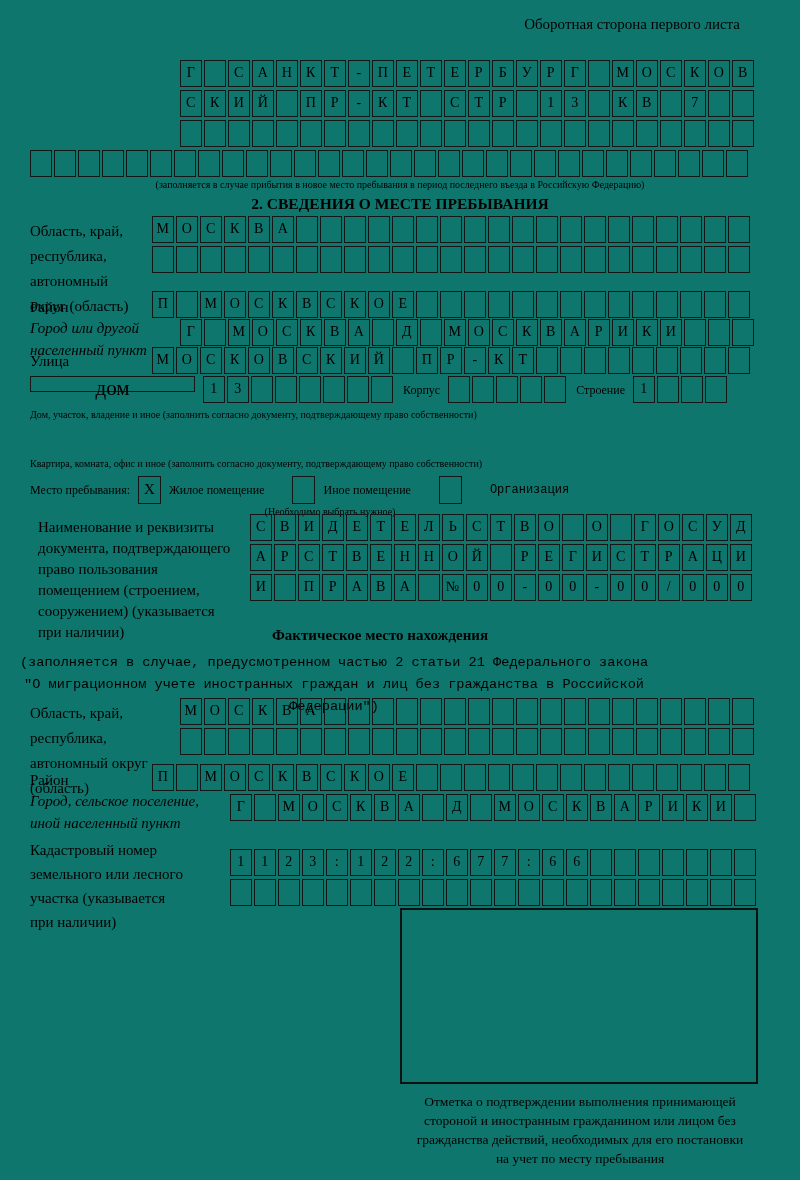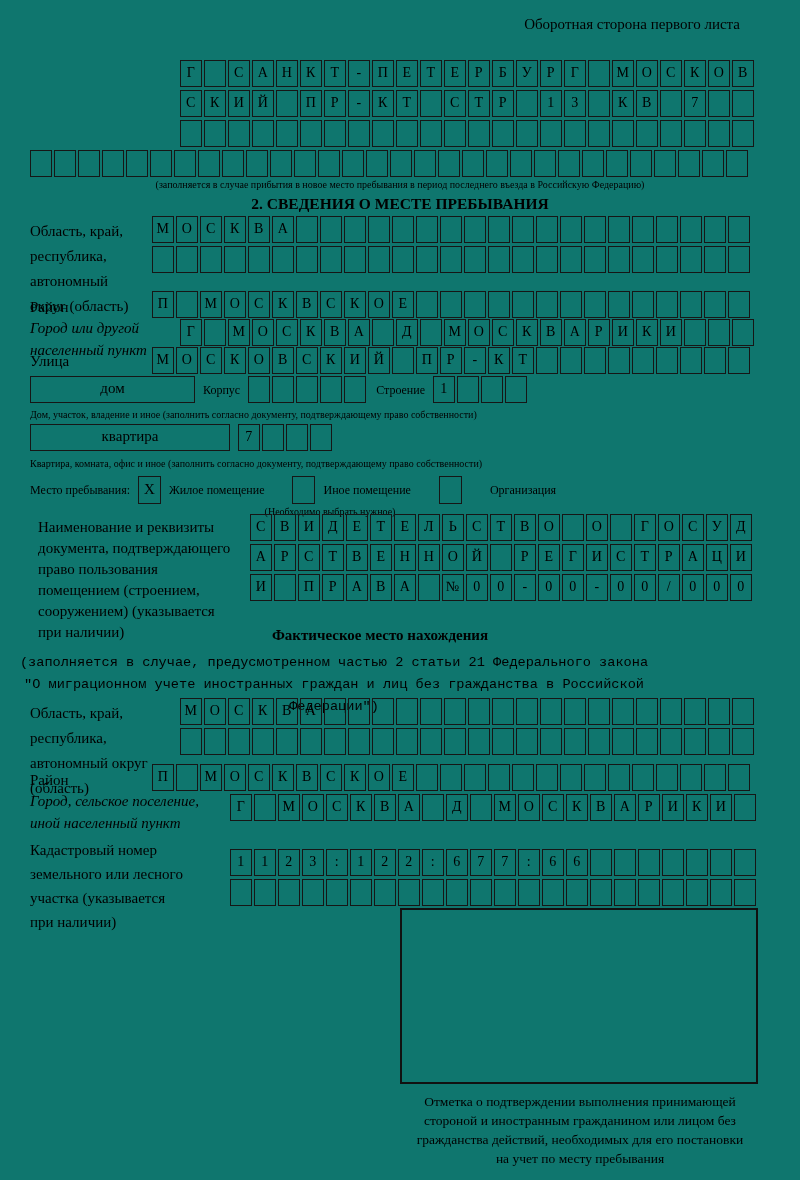--- a/index.html
+++ b/index.html
@@ -9,22 +9,22 @@
   .abs{position:absolute;}
 
   
   .cellrow{height:27px;margin-bottom:3px;white-space:nowrap;}
   .cell{display:inline-block;width:21.5px;height:27px;border:1.8px solid #161616;
         box-sizing:border-box;margin-right:2.5px;text-align:center;
         font-size:14px;line-height:23px;vertical-align:top;}
   .cbox{display:inline-block;width:23px;height:28px;border:1.8px solid #161616;
         box-sizing:border-box;text-align:center;font-size:15px;line-height:24px;
         vertical-align:top;}
-  .bigbox{display:inline-block;border:1.8px solid #161616;height:27px;
-        box-sizing:border-box;text-align:center;font-size:15px;line-height:23px;
+  .bigbox{display:inline-block;border:1.8px solid #161616;height:16px;
+        box-sizing:border-box;text-align:center;font-size:21px;line-height:23px;
         vertical-align:top;}
   .w165{width:165px}.w200{width:200px}
 
   .flabel{font-size:15px;line-height:25px;white-space:pre-line;}
   .lh28{line-height:28px;}
   .lh22{line-height:22px;font-style:italic;}
   .fnote{font-size:10px;line-height:17px;white-space:pre-line;}
   .ftitle{font-size:15.5px;font-weight:bold;}
   .inlbl{font-size:12px;line-height:28px;}
   .hrow{display:flex;align-items:flex-start;}
@@ -59,21 +59,21 @@
   .b-reg2-rows{top:698px;left:180px;}
   .b-raion2-label{top:768px;left:30px;}
   .b-raion2-row{top:764px;left:152px;}
   .b-city2-label{top:790px;left:30px;}
   .b-city2-row{top:794px;left:230px;}
   .b-cad-label{top:838px;left:30px;line-height:24px;}
   .b-cad-rows{top:849px;left:230px;}
   .b-stamp-box{top:908px;left:400px;width:358px;height:176px;border:2px solid #111;box-sizing:border-box;}
   .b-stamp-caption{top:1092px;left:355px;width:450px;line-height:19px;font-size:13.5px;}
   .gapL{margin-left:8px;}
-  .gapXL{margin-left:28px;}
+  .gapXL{margin-left:28px;font-family:Liberation Mono, monospace;}
 </style>
 </head>
 <body>
 
 <div class="page">
 
   <div class="abs b-headnote">Оборотная сторона первого листа</div>
 
   <div class="abs b-prev-rows">
     <div class="cellrow"><span class="cell">Г</span><span class="cell"></span><span class="cell">С</span><span class="cell">А</span><span class="cell">Н</span><span class="cell">К</span><span class="cell">Т</span><span class="cell">-</span><span class="cell">П</span><span class="cell">Е</span><span class="cell">Т</span><span class="cell">Е</span><span class="cell">Р</span><span class="cell">Б</span><span class="cell">У</span><span class="cell">Р</span><span class="cell">Г</span><span class="cell"></span><span class="cell">М</span><span class="cell">О</span><span class="cell">С</span><span class="cell">К</span><span class="cell">О</span><span class="cell">В</span></div>
@@ -99,31 +99,28 @@
 
   <div class="abs b-city1-label flabel lh22">Город или другой
 населенный пункт</div>
   <div class="abs b-city1-row cellrow"><span class="cell">Г</span><span class="cell"></span><span class="cell">М</span><span class="cell">О</span><span class="cell">С</span><span class="cell">К</span><span class="cell">В</span><span class="cell">А</span><span class="cell"></span><span class="cell">Д</span><span class="cell"></span><span class="cell">М</span><span class="cell">О</span><span class="cell">С</span><span class="cell">К</span><span class="cell">В</span><span class="cell">А</span><span class="cell">Р</span><span class="cell">И</span><span class="cell">К</span><span class="cell">И</span><span class="cell"></span><span class="cell"></span><span class="cell"></span></div>
 
   <div class="abs b-street1-label flabel">Улица</div>
   <div class="abs b-street1-row cellrow"><span class="cell">М</span><span class="cell">О</span><span class="cell">С</span><span class="cell">К</span><span class="cell">О</span><span class="cell">В</span><span class="cell">С</span><span class="cell">К</span><span class="cell">И</span><span class="cell">Й</span><span class="cell"></span><span class="cell">П</span><span class="cell">Р</span><span class="cell">-</span><span class="cell">К</span><span class="cell">Т</span><span class="cell"></span><span class="cell"></span><span class="cell"></span><span class="cell"></span><span class="cell"></span><span class="cell"></span><span class="cell"></span><span class="cell"></span><span class="cell"></span></div>
 
   <div class="abs b-house-row hrow">
     <span class="bigbox w165">дом</span>
+    <span class="cellrow gapL"><span class="cell">1</span><span class="cell">3</span><span class="cell"></span><span class="cell"></span><span class="cell"></span><span class="cell"></span><span class="cell"></span><span class="cell"></span></span>
     <span class="inlbl gapL">Корпус</span>
     <span class="cellrow gapL"><span class="cell"></span><span class="cell"></span><span class="cell"></span><span class="cell"></span><span class="cell"></span></span>
     <span class="inlbl gapL">Строение</span>
     <span class="cellrow gapL"><span class="cell">1</span><span class="cell"></span><span class="cell"></span><span class="cell"></span></span>
   </div>
   <div class="abs b-house-note fnote">Дом, участок, владение и иное (заполнить согласно документу, подтверждающему право собственности)</div>
 
-  <div class="abs b-apt-row hrow">
-    <span class="bigbox w200">квартира</span>
-    <span class="cellrow gapL"><span class="cell">7</span><span class="cell"></span><span class="cell"></span><span class="cell"></span></span>
-  </div>
   <div class="abs b-apt-note fnote">Квартира, комната, офис и иное (заполнить согласно документу, подтверждающему право собственности)</div>
 
   <div class="abs b-stay-row hrow">
     <span class="inlbl">Место пребывания:</span>
     <span class="cbox gapL">X</span>
     <span class="inlbl gapL">Жилое помещение</span>
     <span class="cbox gapXL"></span>
     <span class="inlbl gapL">Иное помещение</span>
     <span class="cbox gapXL"></span>
     <span class="inlbl gapXL">Организация</span>

